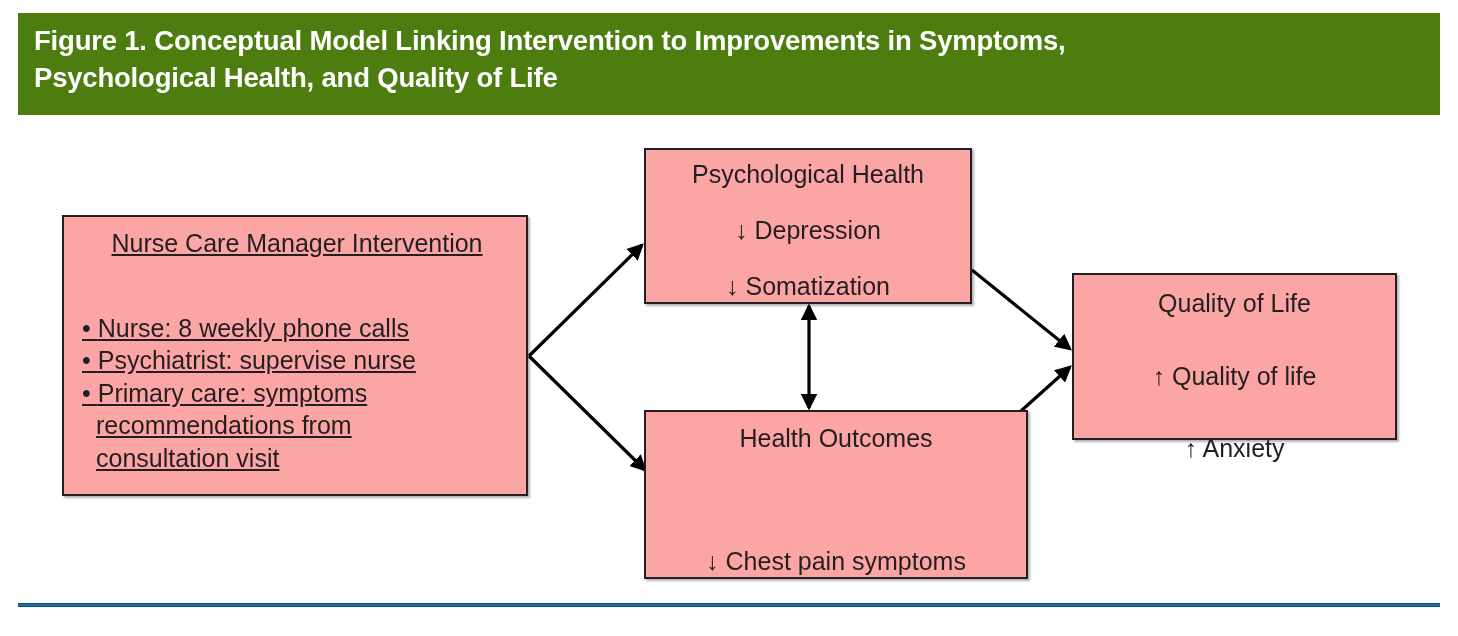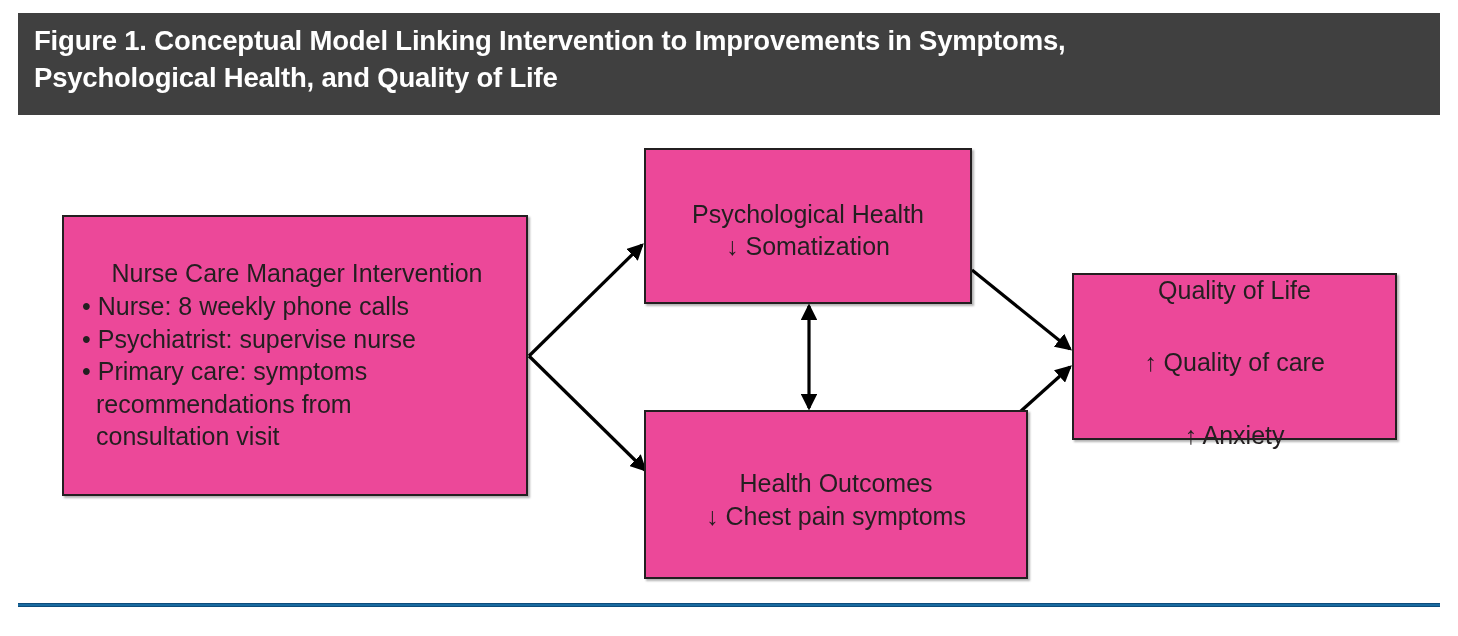--- a/index.html
+++ b/index.html
@@ -16,21 +16,21 @@
     -webkit-font-smoothing: antialiased;
   }
 
   
   #figure-header {
     position: absolute;
     left: 18px;
     top: 13px;
     width: 1422px;
     height: 102px;
-    background: #404040;
+    background: #4d7c0f;
     box-sizing: border-box;
     padding: 10px 16px 0 16px;
   }
   #figure-header .title-text {
     color: #ffffff;
     font-size: 27.5px;
     font-weight: bold;
     line-height: 1.33;
     letter-spacing: -0.2px;
     white-space: pre-line;
@@ -50,27 +50,27 @@
     left: 0;
     top: 0;
     width: 1458px;
     height: 490px;
     pointer-events: none;
   }
 
   
   .node-box {
     position: absolute;
-    background: #ec4899;
+    background: #fca5a5;
     border: 2.4px solid #231F20;
     box-sizing: border-box;
     box-shadow: 2px 2px 2px rgba(0,0,0,0.30);
     display: flex;
     flex-direction: column;
-    justify-content: center;
+    justify-content: space-between;
     color: #231F20;
     font-size: 25px;
     line-height: 1.30;
   }
   .node-box .node-title {
     text-align: center;
     display: block;
     white-space: pre;
   }
   .node-box .node-line {
@@ -91,21 +91,22 @@
   .node-box .bullet-list li::before {
     content: "\2022\00a0";
   }
 
   
   #node-intervention {
     left: 62px;
     top: 100px;
     width: 466px;
     height: 281px;
-    padding: 10px 14px 12px 18px;
+    padding: 10px 14px 20px 18px;
+    text-decoration: underline;
   }
   #node-intervention .node-title {
     margin-bottom: 1px;
   }
 
   #node-psychological-health {
     left: 644px;
     top: 33px;
     width: 328px;
     height: 156px;
@@ -179,29 +180,30 @@
       <li>Nurse: 8 weekly phone calls</li>
       <li>Psychiatrist: supervise nurse</li>
       <li>Primary care: symptoms
 recommendations from
 consultation visit</li>
     </ul>
   </div>
 
   <div class="node-box" id="node-psychological-health">
     <span class="node-title">Psychological Health</span>
+    <span class="node-line">↓ Depression</span>
     <span class="node-line">↓ Somatization</span>
   </div>
 
   <div class="node-box" id="node-health-outcomes">
     <span class="node-title">Health Outcomes</span>
     <span class="node-line">↓ Chest pain symptoms</span>
   </div>
 
   <div class="node-box" id="node-quality-of-life">
     <span class="node-title">Quality of Life</span>
-    <span class="node-line">↑ Quality of care</span>
+    <span class="node-line">↑ Quality of life</span>
     <span class="node-line">↑ Anxiety</span>
   </div>
 
 </div>
 
 <div id="bottom-rule"></div>
 
 </body></html>

